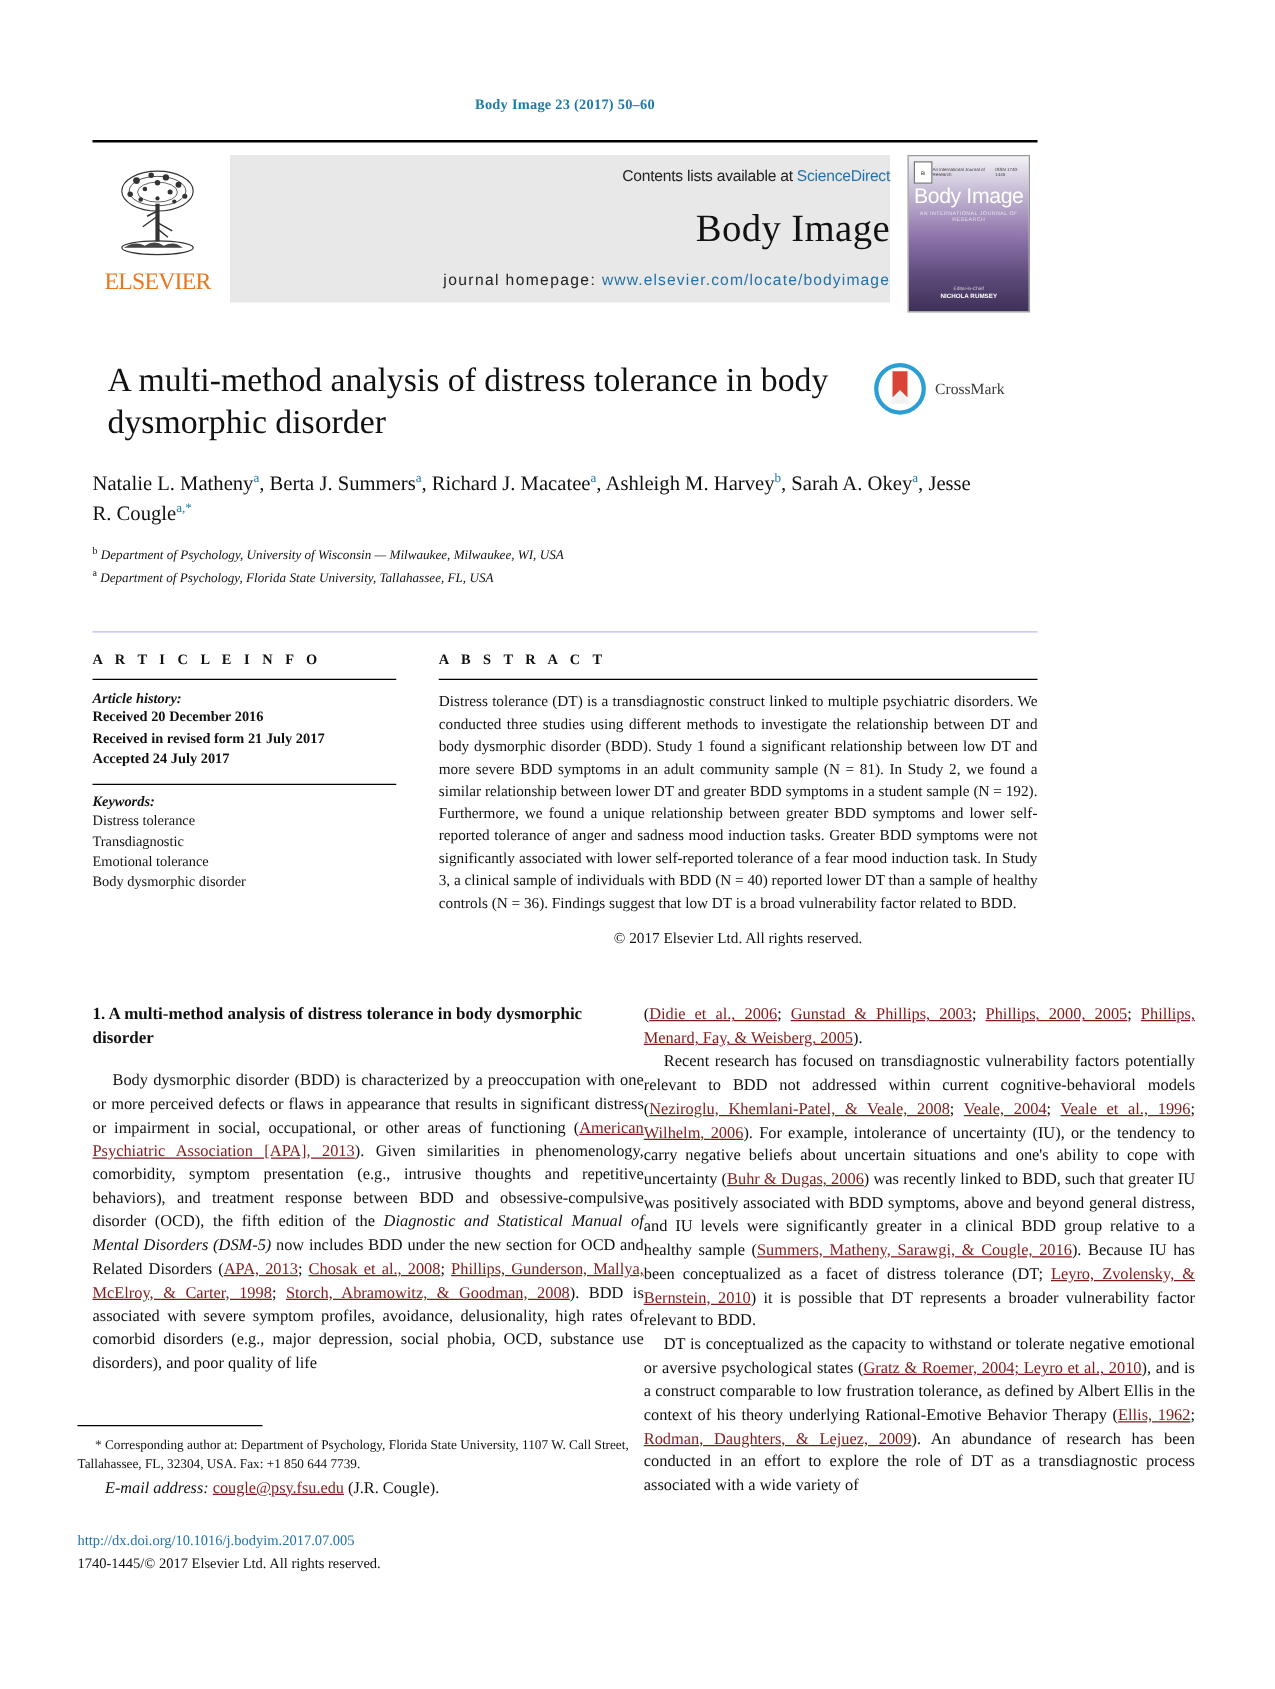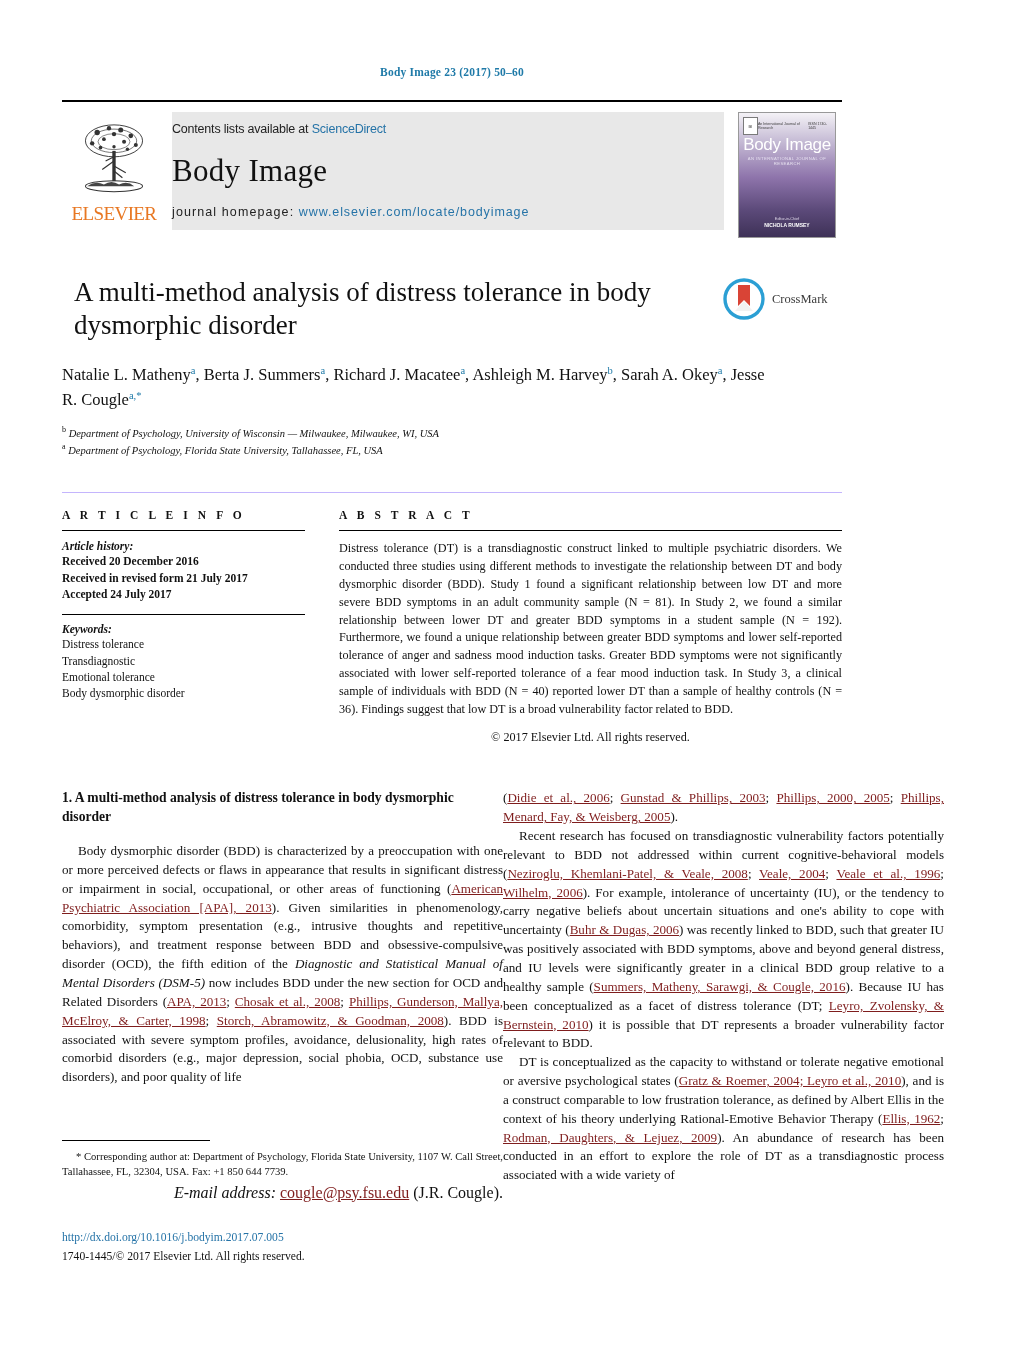--- a/index.html
+++ b/index.html
@@ -12,21 +12,21 @@
     height: 1351px;
     font-family: "Liberation Serif", "DejaVu Serif", serif;
     color: #000000;
     position: relative;
     overflow: hidden;
   }
   .page {
     position: relative;
     width: 904px;
     height: 1351px;
-    padding: 0;
+    padding: 12px;
     box-sizing: border-box;
   }
 
   
   .running-head {
     text-align: center;
     color: #1f7aa8;
     font-family: "Liberation Serif", serif;
     font-weight: bold;
     font-size: 11.5px;
@@ -69,21 +69,21 @@
     font-weight: 400;
     line-height: 1;
     padding-bottom: 1px;
   }
   .journal-banner {
     flex: 1 1 auto;
     background: #e8e8e8;
     display: flex;
     flex-direction: column;
     justify-content: space-between;
-    align-items: flex-start;
+    align-items: flex-end;
     padding: 10px 0 11px 0;
     box-sizing: border-box;
   }
   .contents-line {
     font-family: "Liberation Sans", sans-serif;
     font-size: 12.5px;
     color: #222;
     letter-spacing: -0.2px;
   }
   .contents-line a { color: #2573a7; text-decoration: none; }
@@ -174,21 +174,21 @@
     font-family: "Liberation Serif", serif;
     font-style: italic;
     font-size: 10.5px;
     line-height: 1.5;
     margin-top: 12px;
     color: #111;
   }
   .affil sup { font-style: normal; font-size: 8px; vertical-align: super; }
   .crossmark {
     position: absolute;
-    right: 1px; top: 2px;
+    right: 13px; top: 2px;
     width: 118px;
     display: flex; align-items: center; gap: 7px;
   }
   .crossmark-label {
     font-family: "Liberation Serif", serif;
     font-size: 12.5px; color: #3b3b3b;
   }
 
   
   .info-abstract {
@@ -276,26 +276,25 @@
   .fn-text {
     font-family: "Liberation Serif", serif;
     font-size: 10.6px;
     line-height: 1.44;
     color: #111;
     text-indent: 14px;
     text-align: justify;
   }
   .fn-email {
     font-family: "Liberation Serif", serif;
-    font-size: 16px;
+    font-size: 13px;
     line-height: 1.44;
     color: #111;
     text-indent: 22px;
     margin-top: 1px;
-    text-align: right;
   }
   .fn-email .ilab { font-style: italic; }
   .doi-block { margin-top: 26px; }
   .doi-link {
     color: #2573a7;
     font-family: "Liberation Serif", serif;
     font-size: 11.6px;
     line-height: 1.4;
     display: block;
   }

